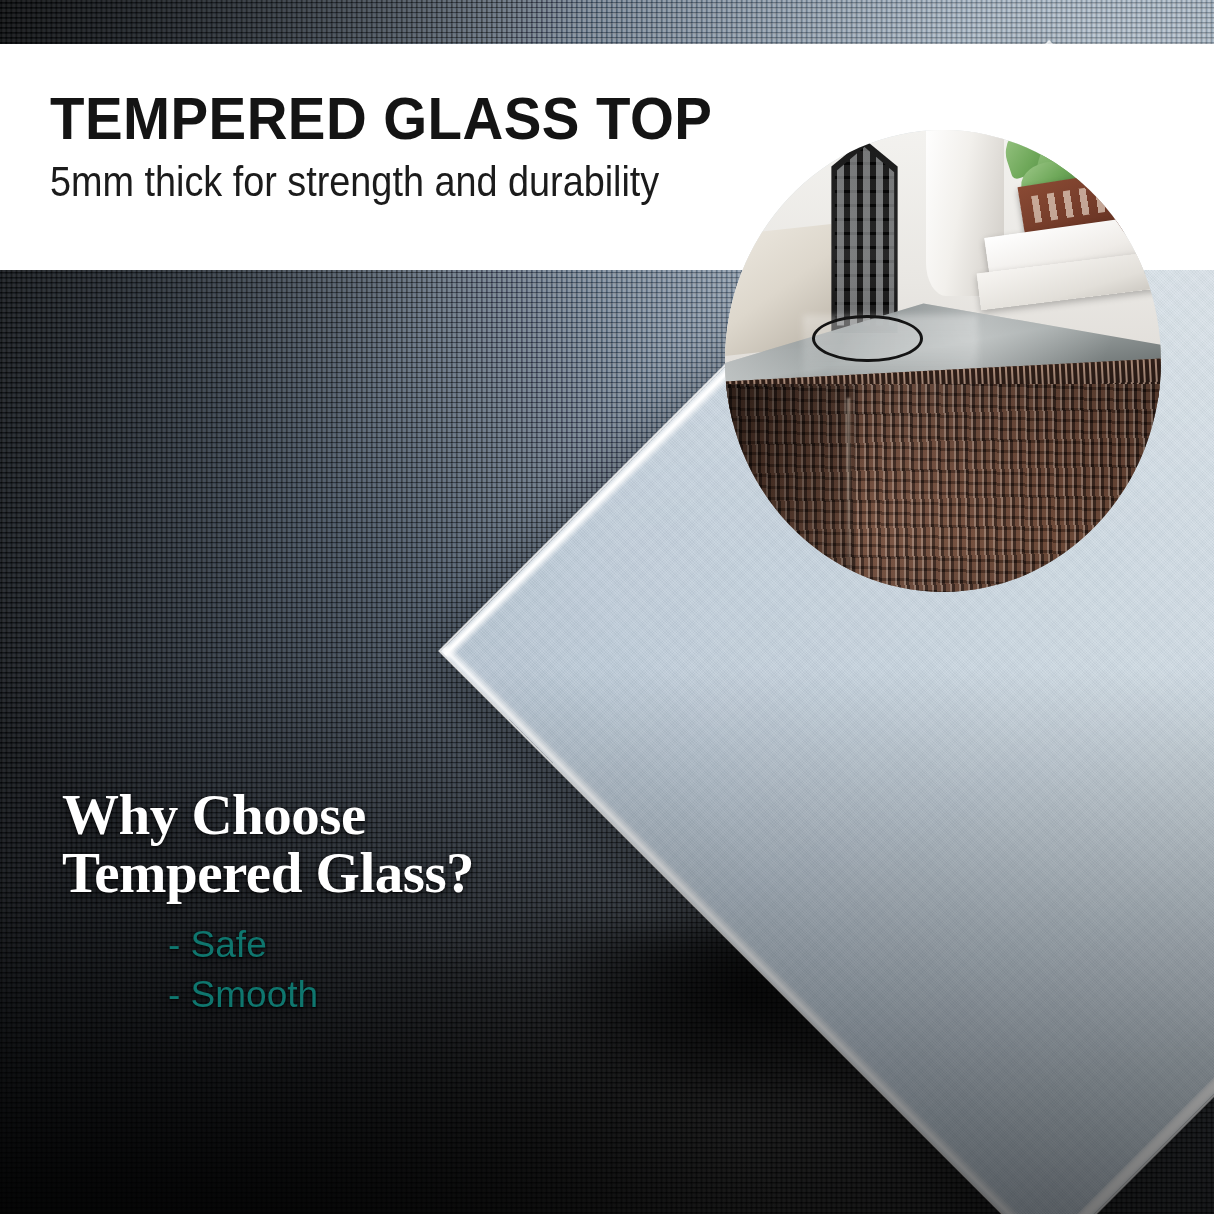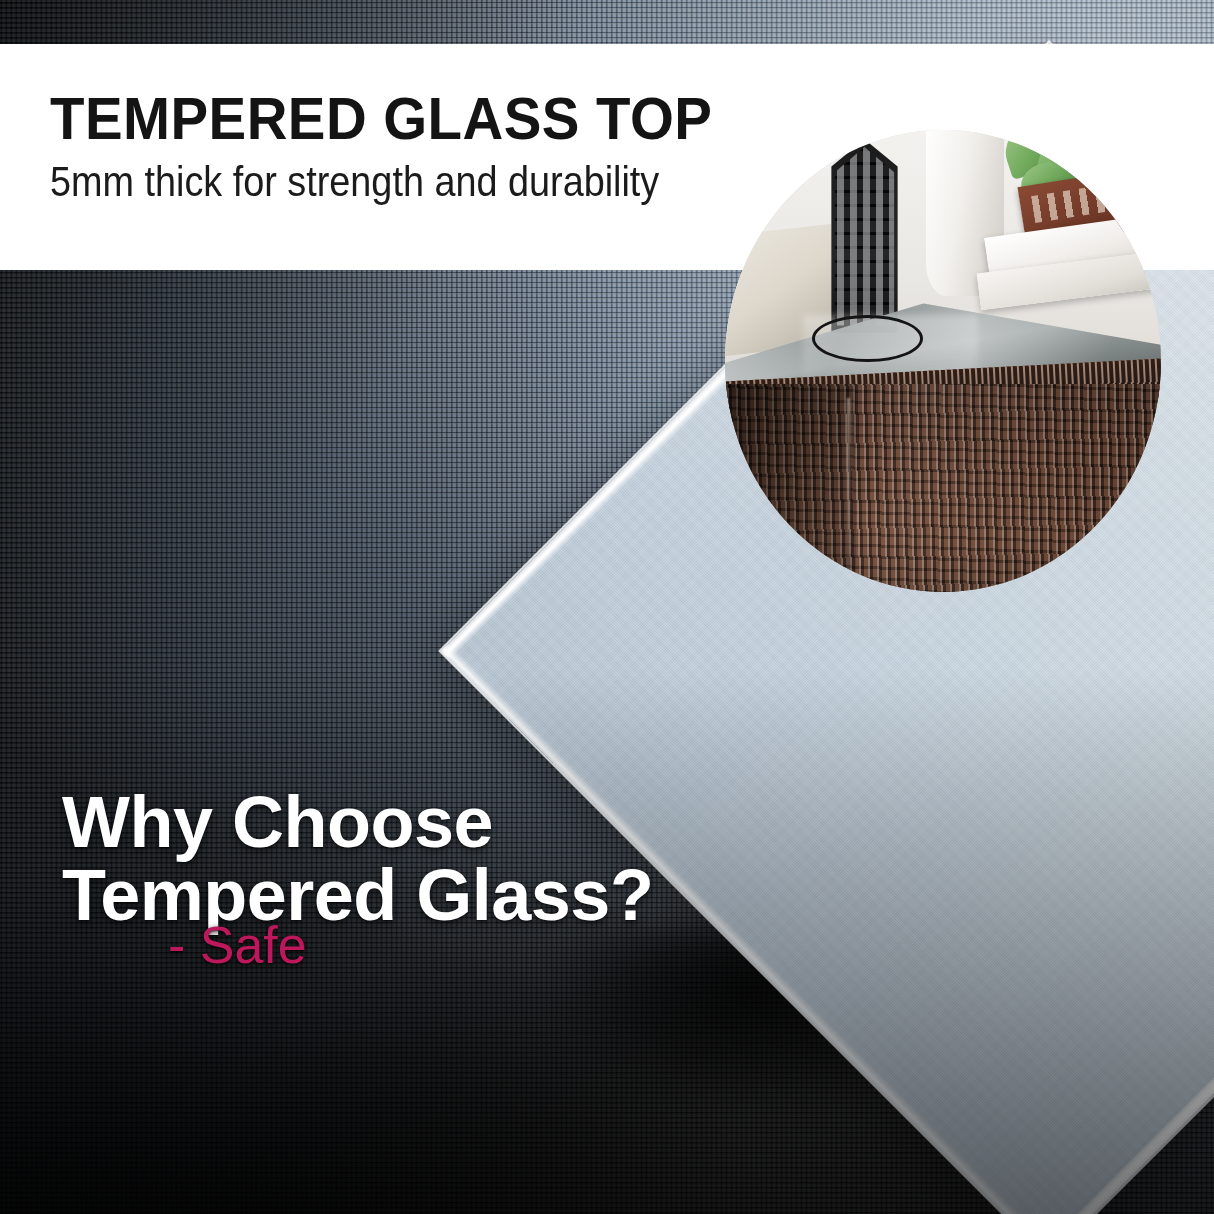--- a/index.html
+++ b/index.html
@@ -242,35 +242,35 @@
   
   .iw-refl{
     position:absolute;left:18%;top:40%;width:40%;height:18%;
     background:linear-gradient(180deg,rgba(255,255,255,.45),rgba(255,255,255,0));
     filter:blur(3px);opacity:.7;
   }
 
   
   .why{
     position:absolute;left:62px;top:786px;
-    font-family:Liberation Sans, sans-serif;
+    font-family:Liberation Serif, serif;
     font-weight:700;
-    font-size:72px;
+    font-size:57px;
     line-height:1.02;
     color:#ffffff;
     text-shadow:0 3px 10px rgba(0,0,0,.55), 0 1px 2px rgba(0,0,0,.6);
     white-space:pre-line;
     letter-spacing:-.5px;
   }
   .bullets{
     position:absolute;left:168px;top:920px;
     font-family:"Liberation Sans",sans-serif;
     font-weight:300;
-    font-size:52px;
-    color:#be185d;
+    font-size:37px;
+    color:#0f766e;
     text-shadow:0 2px 7px rgba(0,0,0,.65), 0 1px 2px rgba(0,0,0,.7);
     list-style:none;margin:0;padding:0;
   }
   .bullets li{height:50px;line-height:50px;white-space:nowrap;}
 </style>
 </head>
 <body>
 
 <div id="stage">
 
@@ -321,15 +321,16 @@
       <div class="iw-weave"></div>
       <div class="iw-facet-left"></div>
       <div class="iw-corner"></div>
     </div>
   </div>
 
   <div class="why">Why Choose
 Tempered Glass?</div>
   <ul class="bullets">
     <li>- Safe</li>
+    <li>- Smooth</li>
   </ul>
 
 </div>
 
 </body></html>

